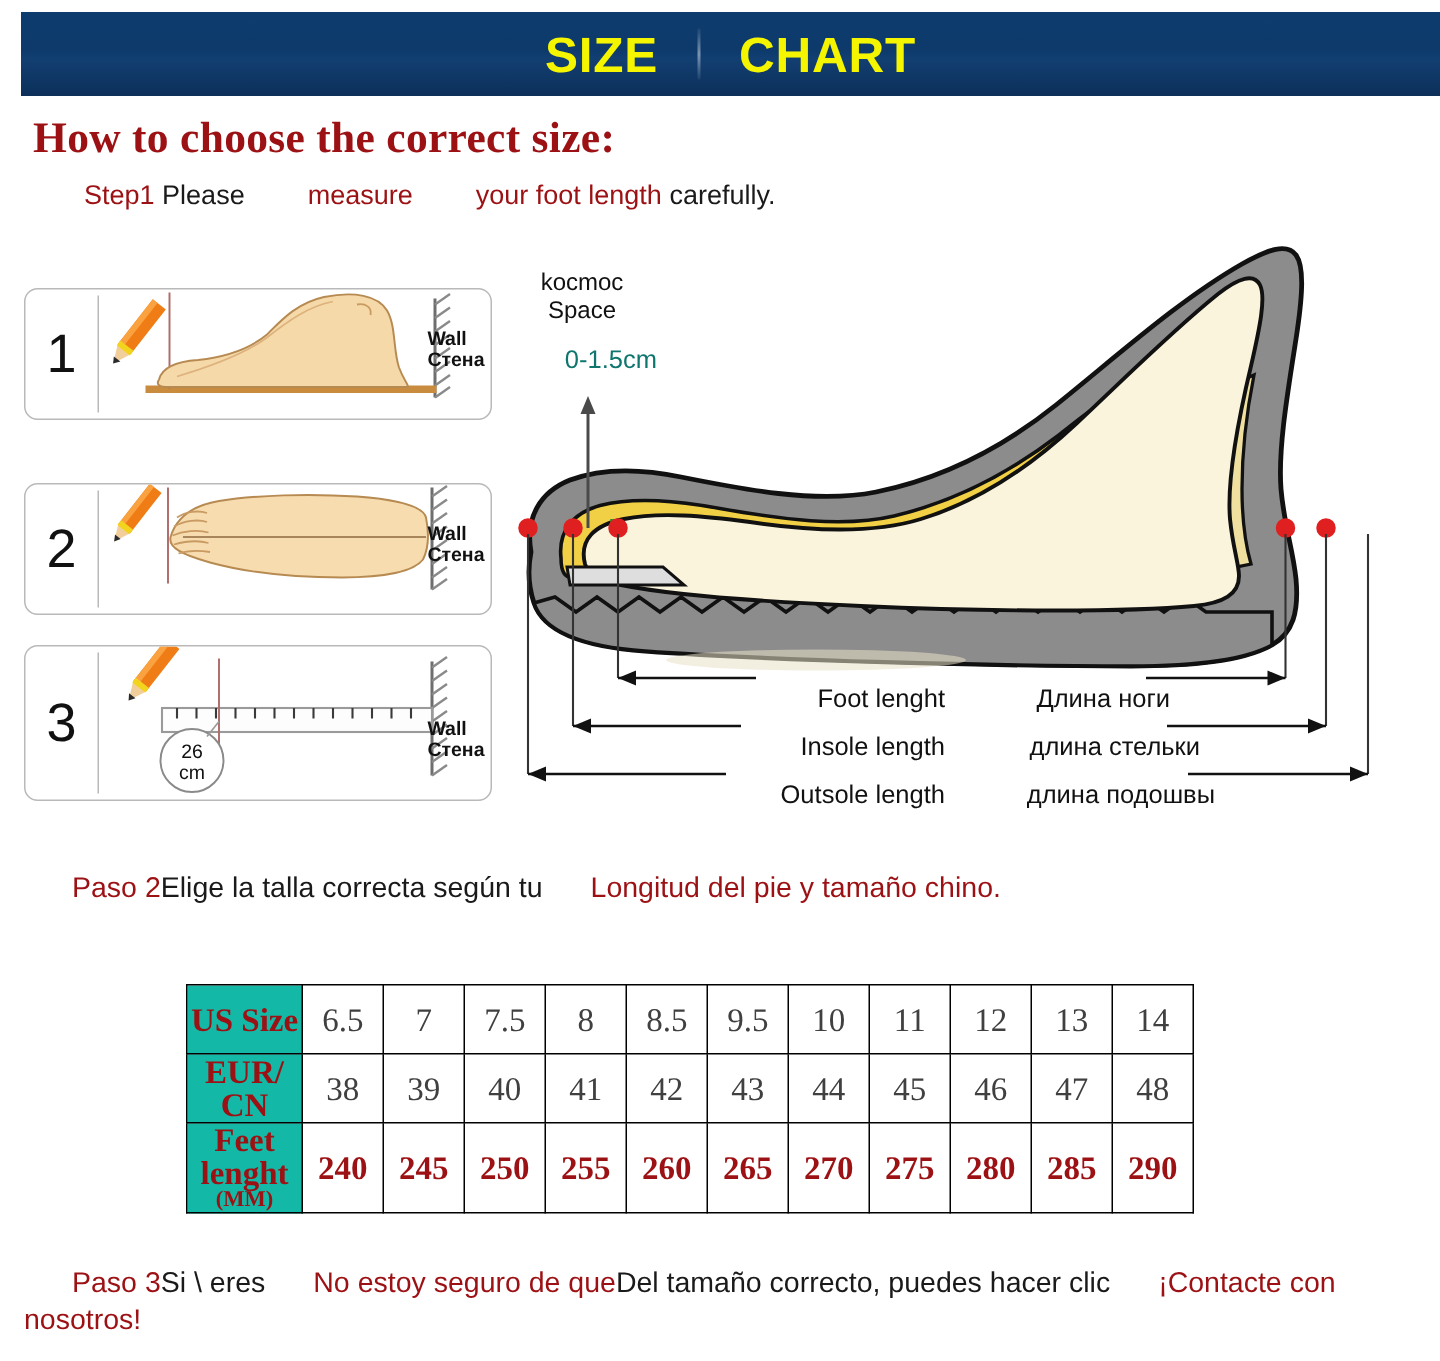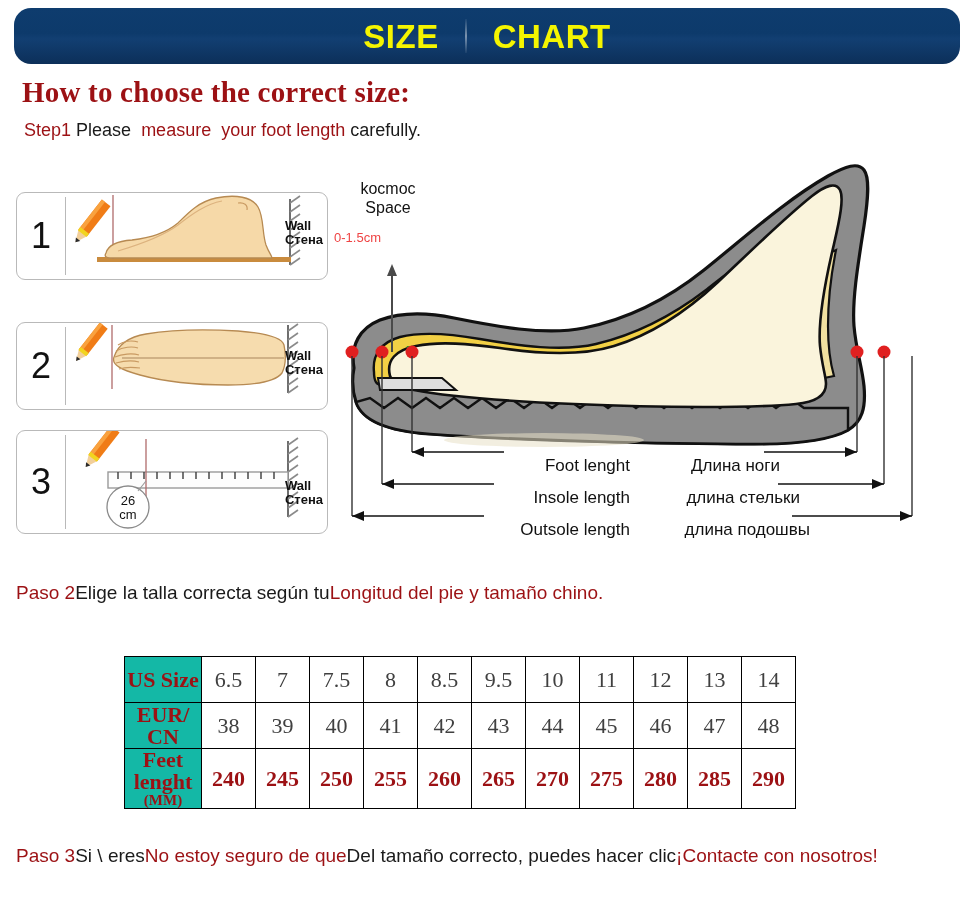--- a/index.html
+++ b/index.html
@@ -15,21 +15,20 @@
 
   
   .banner {
     position: absolute;
     left: 14px; top: 8px;
     width: 946px; height: 56px;
     background: linear-gradient(to bottom, #0e3c6e 0%, #0d3a6b 45%, #123f72 55%, #0c2f59 100%);
     display: flex;
     align-items: center;
     justify-content: center;
-    border-radius: 17px;
   }
   .banner-inner {
     display: flex;
     align-items: center;
     gap: 0px;
   }
   .banner-word {
     color: #f5f500;
     font-size: 33px;
     font-weight: bold;
@@ -52,21 +51,21 @@
     font-size: 29px;
     color: #9c1114;
     letter-spacing: 0.2px;
   }
   .step1-line {
     position: absolute;
     left: 24px; top: 120px;
     font-size: 18px;
     white-space: nowrap;
   }
-  .red { color: #9c1114; }
+  .red { color: #9c1114; margin-left: 32px; }
   .blk { color: #1a1a1a; text-align: center; }
 
   
   .panel {
     position: absolute;
     left: 16px;
     width: 312px;
     height: 88px;
     border: 1px solid #b9b9b9;
     border-radius: 9px;
@@ -118,24 +117,24 @@
     left: 6px; top: 40px;
     font-size: 16px;
     color: #111;
     line-height: 1.18;
     text-align: center;
     width: 96px;
   }
   .cm-label {
     position: absolute;
     left: 0px; top: 90px;
-    font-size: 13px;
-    color: #ef4444;
+    font-size: 17px;
+    color: #0f766e;
     width: 104px;
-    text-align: left;
+    text-align: right;
   }
 
   .meas-rows {
     position: absolute;
     left: 334px; top: 452px;
     width: 622px; height: 92px;
   }
   .meas-row {
     position: absolute;
     left: 0; width: 100%;

